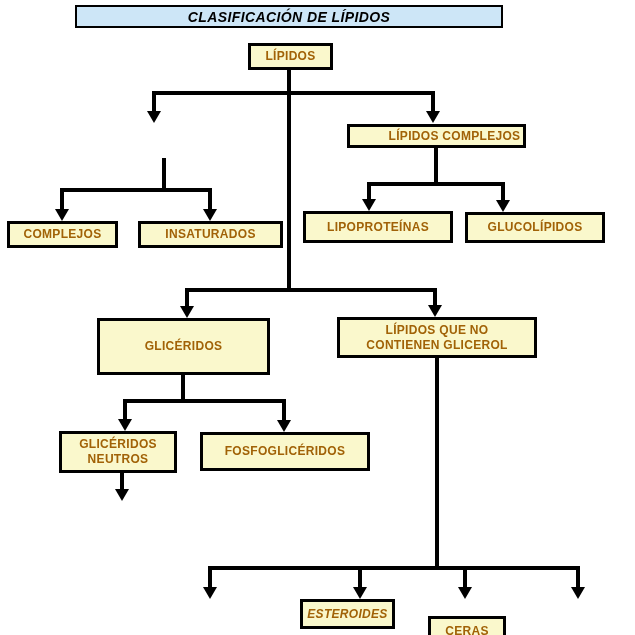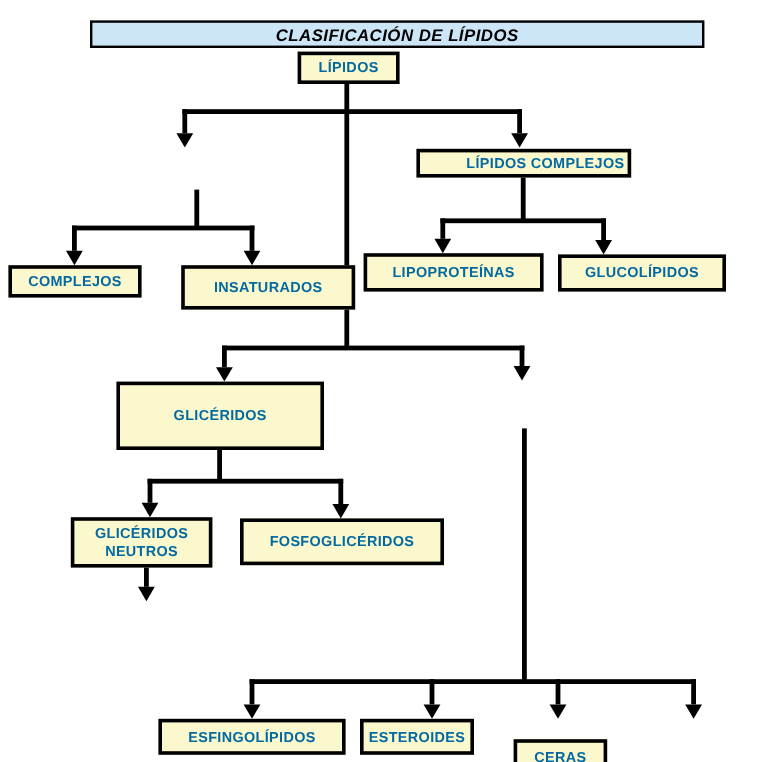--- a/index.html
+++ b/index.html
@@ -4,21 +4,21 @@
 <style>
   html,body { margin:0; padding:0; background:#ffffff; }
   .canvas {
     position:relative; width:635px; height:635px; background:#ffffff;
     font-family:"Liberation Sans", sans-serif; overflow:hidden;
   }
   .node {
     position:absolute; box-sizing:border-box;
     background:#FAF8CC; border:3px solid #000;
     display:flex; flex-direction:column; align-items:center; justify-content:center;
-    font-weight:bold; font-size:12px; color:#0369a1; text-align:center;
+    font-weight:bold; font-size:12px; color:#a16207; text-align:center;
     line-height:1.22; letter-spacing:0.3px; white-space:nowrap;
   }
   .node .line { display:block; }
   .title-box {
     position:absolute; box-sizing:border-box;
     background:#CDE6F7; border:2px solid #000;
     display:flex; align-items:center; justify-content:center;
     font-weight:bold; font-style:italic; font-size:14px; color:#000;
     letter-spacing:0.4px;
   }
@@ -27,21 +27,21 @@
     position:absolute; width:0; height:0;
     border-left:7px solid transparent; border-right:7px solid transparent;
     border-top:12px solid #000;
   }
 </style>
 </head>
 <body>
 
 <div class="canvas">
 
-  <div class="title-box" style="left:75px; top:17px; width:512px; height:23px;">CLASIFICACIÓN DE LÍPIDOS</div>
+  <div class="title-box" style="left:75px; top:5px; width:428px; height:23px;">CLASIFICACIÓN DE LÍPIDOS</div>
 
   <div class="vline" style="left:287px; top:69px; width:4px; height:222px;"></div>
 
   <div class="hline" style="left:152px; top:91px; width:283px; height:4px;"></div>
   <div class="vline" style="left:152px; top:91px; width:4px; height:20px;"></div>
   <div class="arrow" style="left:147px; top:111px;"></div>
   <div class="vline" style="left:431px; top:91px; width:4px; height:20px;"></div>
   <div class="arrow" style="left:426px; top:111px;"></div>
 
   <div class="vline" style="left:162px; top:158px; width:4px; height:33px;"></div>
@@ -85,39 +85,42 @@
   <div class="vline" style="left:576px; top:566px; width:4px; height:21px;"></div>
   <div class="arrow" style="left:571px; top:587px;"></div>
 
   <div class="node" style="left:248px; top:43px; width:85px; height:27px;">LÍPIDOS</div>
 
 
   <div class="node" style="left:347px; top:124px; width:179px; height:24px;padding-left:36px;">LÍPIDOS COMPLEJOS</div>
 
   <div class="node" style="left:7px; top:221px; width:111px; height:27px;">COMPLEJOS</div>
 
-  <div class="node" style="left:151px; top:221px; width:145px; height:37px;">INSATURADOS</div>
+  <div class="node" style="left:138px; top:221px; width:145px; height:27px;">INSATURADOS</div>
 
   <div class="node" style="left:303px; top:211px; width:150px; height:32px;">LIPOPROTEÍNAS</div>
 
   <div class="node" style="left:465px; top:212px; width:140px; height:31px;">GLUCOLÍPIDOS</div>
 
   <div class="node" style="left:97px; top:318px; width:173px; height:57px;">
     <span class="line">GLICÉRIDOS</span>
   </div>
 
+  <div class="node" style="left:337px; top:317px; width:200px; height:41px;">
+    <span class="line">LÍPIDOS QUE NO</span>
+    <span class="line">CONTIENEN GLICEROL</span>
+  </div>
 
   <div class="node" style="left:59px; top:431px; width:118px; height:42px;">
     <span class="line">GLICÉRIDOS</span>
     <span class="line">NEUTROS</span>
   </div>
 
   <div class="node" style="left:200px; top:432px; width:170px; height:39px;">FOSFOGLICÉRIDOS</div>
 
 
-  <div class="node" style="left:132px; top:599px; width:156px; height:30px;">ESFINGOLÍPIDOS</div>
 
-  <div class="node" style="left:300px; top:599px; width:95px; height:30px;">ESTEROIDES</div>
+  <div class="node" style="left:300px; top:599px; width:95px; height:30px;font-style:italic;">ESTEROIDES</div>
 
   <div class="node" style="left:428px; top:616px; width:78px; height:30px;">CERAS</div>
 
 
 </div>
 
 </body></html>

